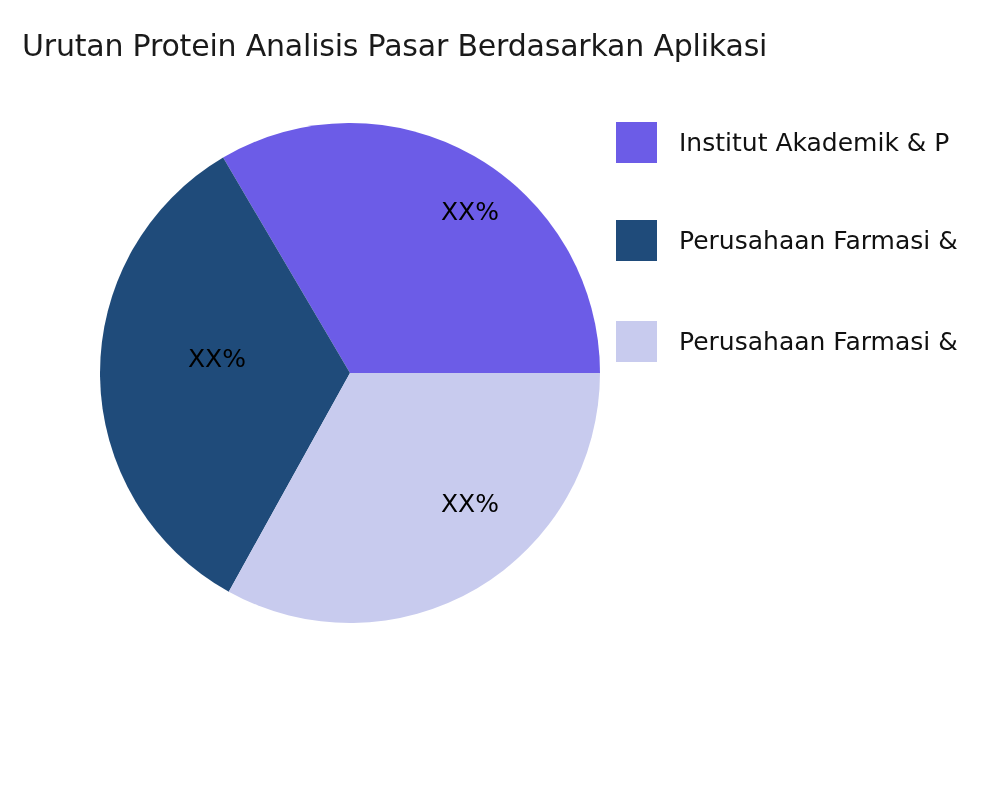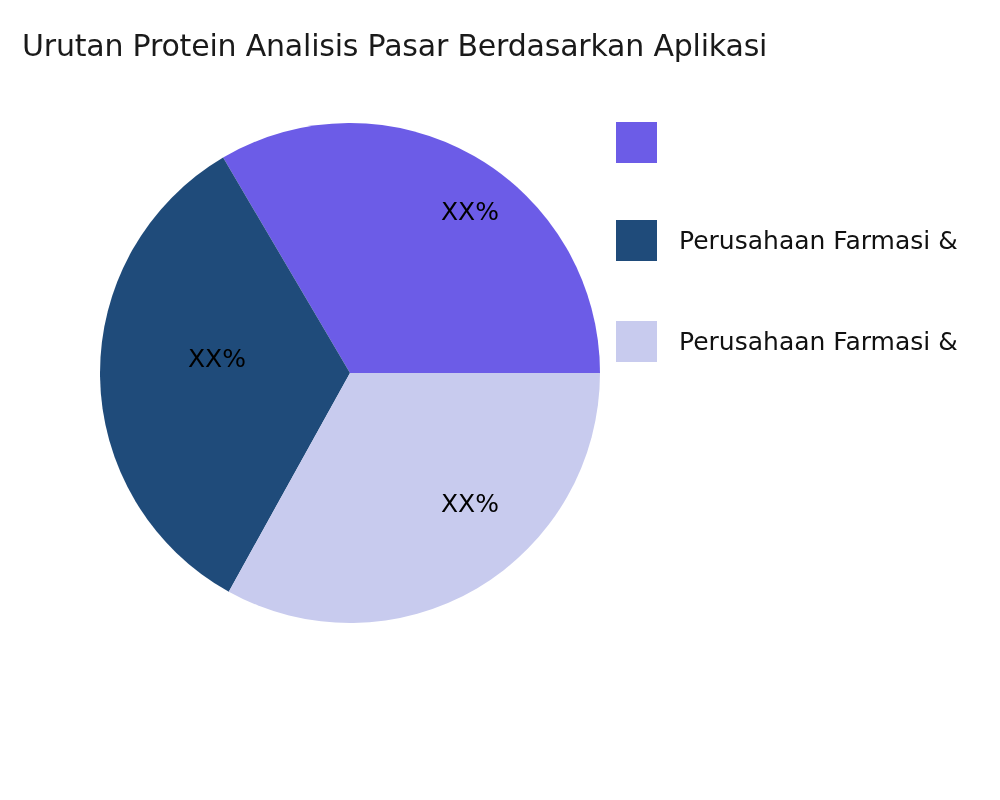--- a/index.html
+++ b/index.html
@@ -102,20 +102,21 @@
           <text x="370" y="382" class="slice-label">XX%</text>
           <text x="117" y="237" class="slice-label">XX%</text>
           <text x="370" y="90" class="slice-label">XX%</text>
         </g>
     </svg>
   </div>
 
   <div id="legend">
       <div class="legend-item" style="top: 6px;">
         <span class="legend-swatch" style="background: rgb(108, 92, 231);"></span>
+        <span class="legend-label">Institut Akademik &amp; P</span>
       </div>
       <div class="legend-item" style="top: 104px;">
         <span class="legend-swatch" style="background: rgb(31, 75, 122);"></span>
         <span class="legend-label">Perusahaan Farmasi &amp;</span>
       </div>
       <div class="legend-item" style="top: 205px;">
         <span class="legend-swatch" style="background: rgb(200, 203, 238);"></span>
         <span class="legend-label">Perusahaan Farmasi &amp;</span>
       </div>
     </div>

